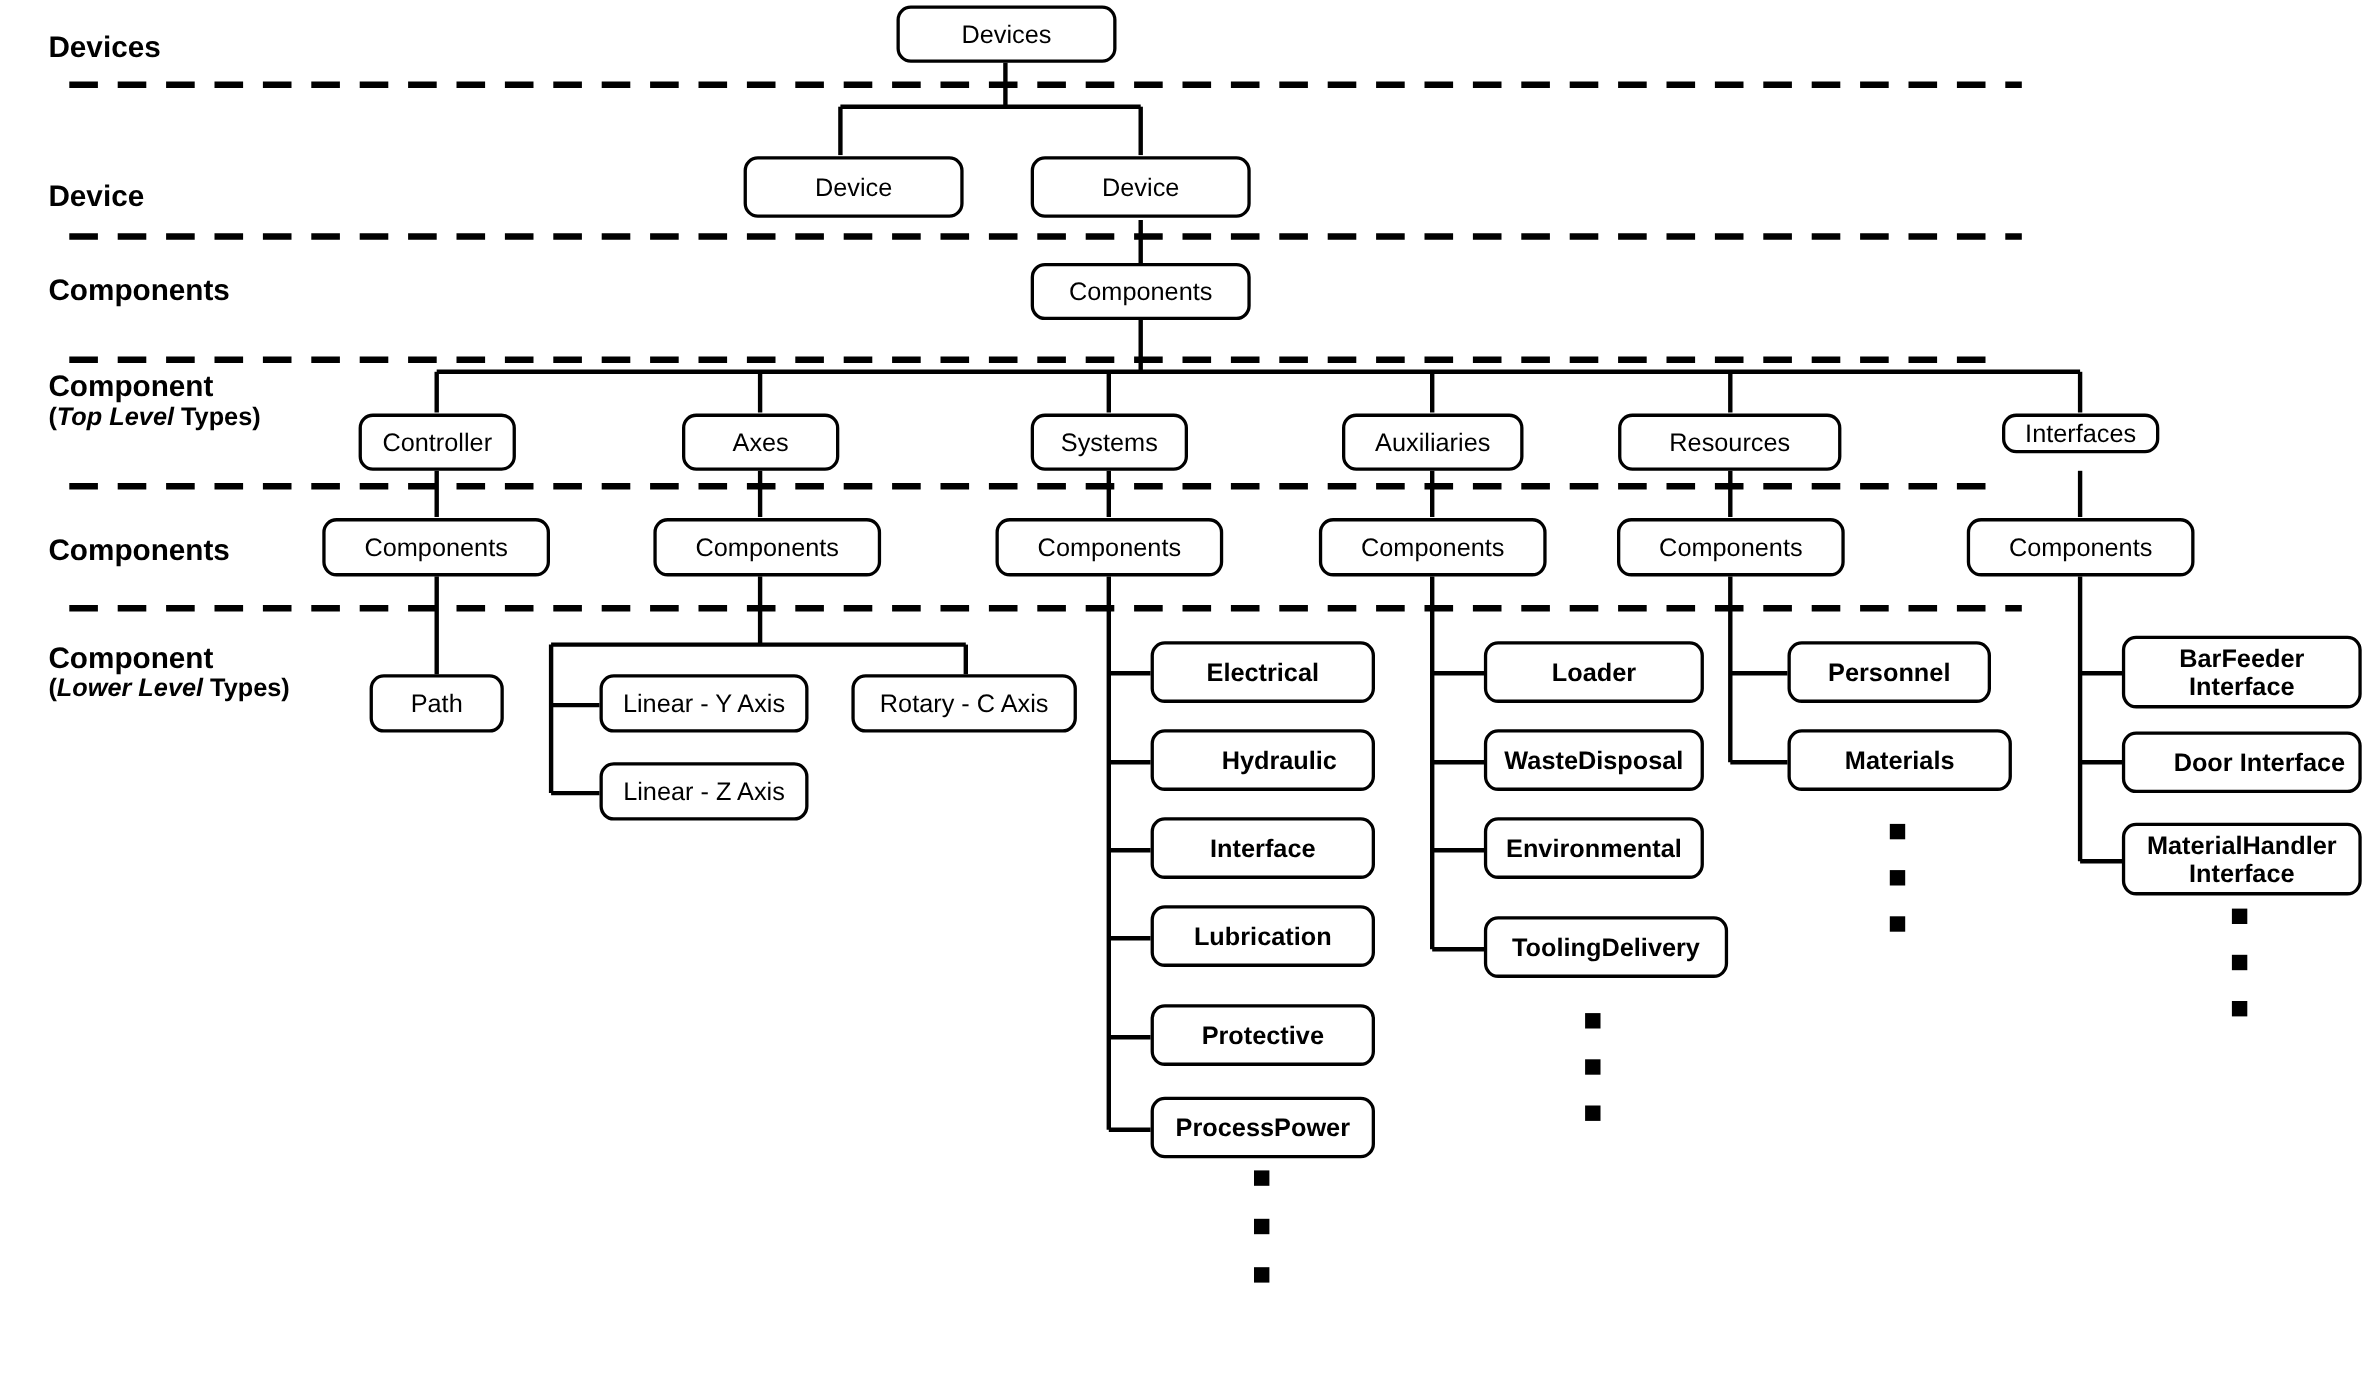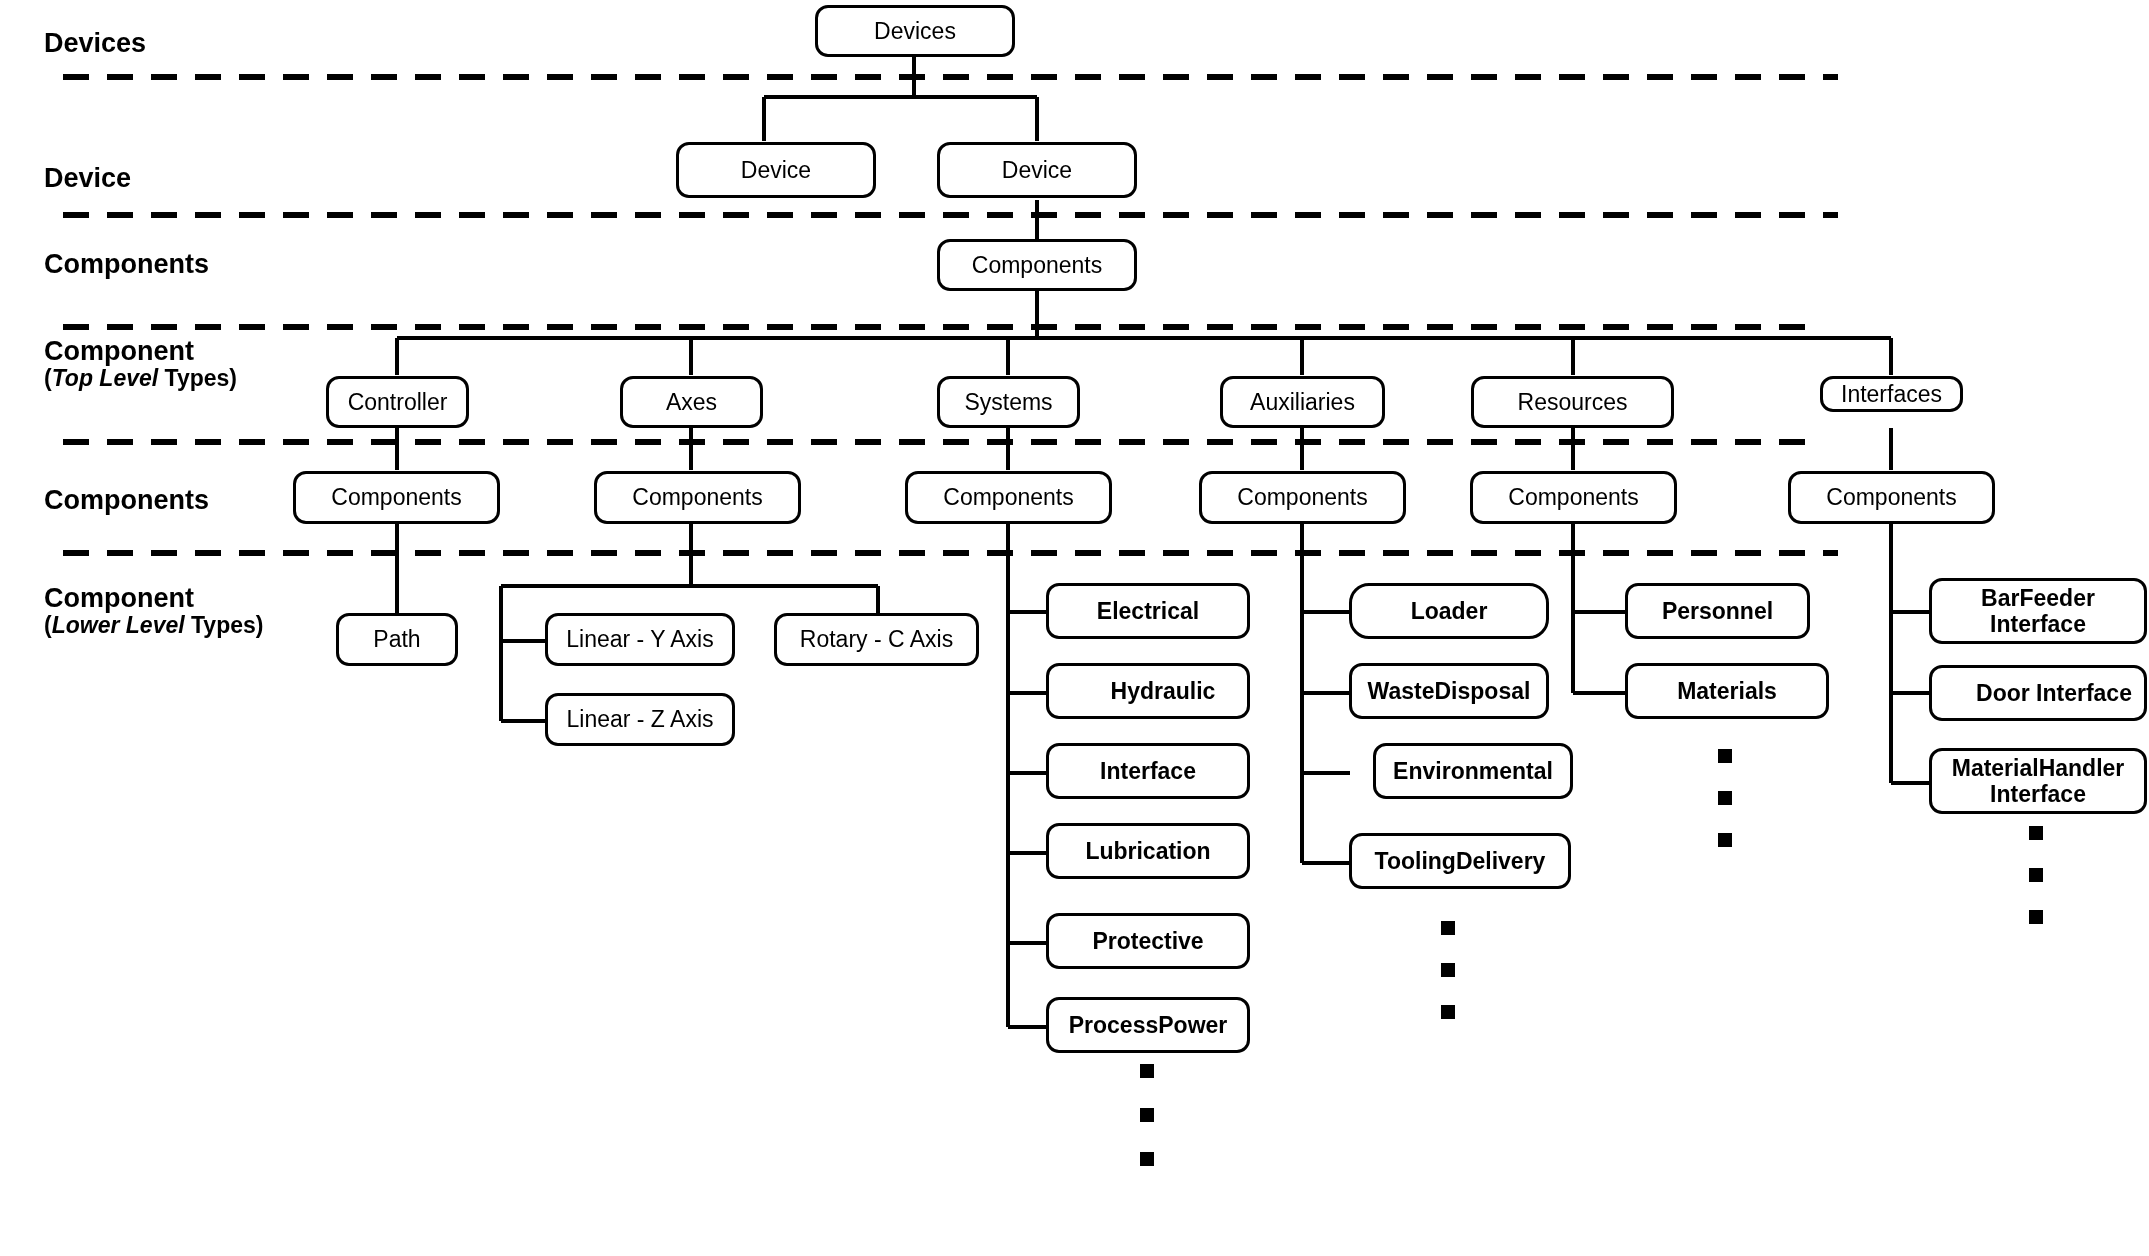--- a/index.html
+++ b/index.html
@@ -189,23 +189,23 @@
   <div class="node plain" style="left:774px; top:613px; width:205px; height:53px;">Rotary - C Axis</div>
   <div class="node plain" style="left:545px; top:693px; width:190px; height:53px;">Linear - Z Axis</div>
 
   <div class="node" style="left:1046px; top:583px; width:204px; height:56px;">Electrical</div>
   <div class="node" style="left:1046px; top:663px; width:204px; height:56px;padding-left:36px;">Hydraulic</div>
   <div class="node" style="left:1046px; top:743px; width:204px; height:56px;">Interface</div>
   <div class="node" style="left:1046px; top:823px; width:204px; height:56px;">Lubrication</div>
   <div class="node" style="left:1046px; top:913px; width:204px; height:56px;">Protective</div>
   <div class="node" style="left:1046px; top:997px; width:204px; height:56px;">ProcessPower</div>
 
-  <div class="node" style="left:1349px; top:583px; width:200px; height:56px;border-radius:20px;">Loader</div>
+  <div class="node" style="left:1349px; top:583px; width:200px; height:56px;">Loader</div>
   <div class="node" style="left:1349px; top:663px; width:200px; height:56px;">WasteDisposal</div>
-  <div class="node" style="left:1349px; top:743px; width:200px; height:56px;margin-left:24px;">Environmental</div>
+  <div class="node" style="left:1349px; top:743px; width:200px; height:56px;">Environmental</div>
   <div class="node" style="left:1349px; top:833px; width:222px; height:56px;text-align:center;">ToolingDelivery</div>
 
   <div class="node" style="left:1625px; top:583px; width:185px; height:56px;">Personnel</div>
   <div class="node" style="left:1625px; top:663px; width:204px; height:56px;">Materials</div>
 
   <div class="node" style="left:1929px; top:578px; width:218px; height:66px;">BarFeeder Interface</div>
   <div class="node" style="left:1929px; top:665px; width:218px; height:56px;padding-left:38px;">Door Interface</div>
   <div class="node" style="left:1929px; top:748px; width:218px; height:66px;">MaterialHandler Interface</div>
 
   <div class="ellipsis-dot" style="left:1140px; top:1064px;"></div>

